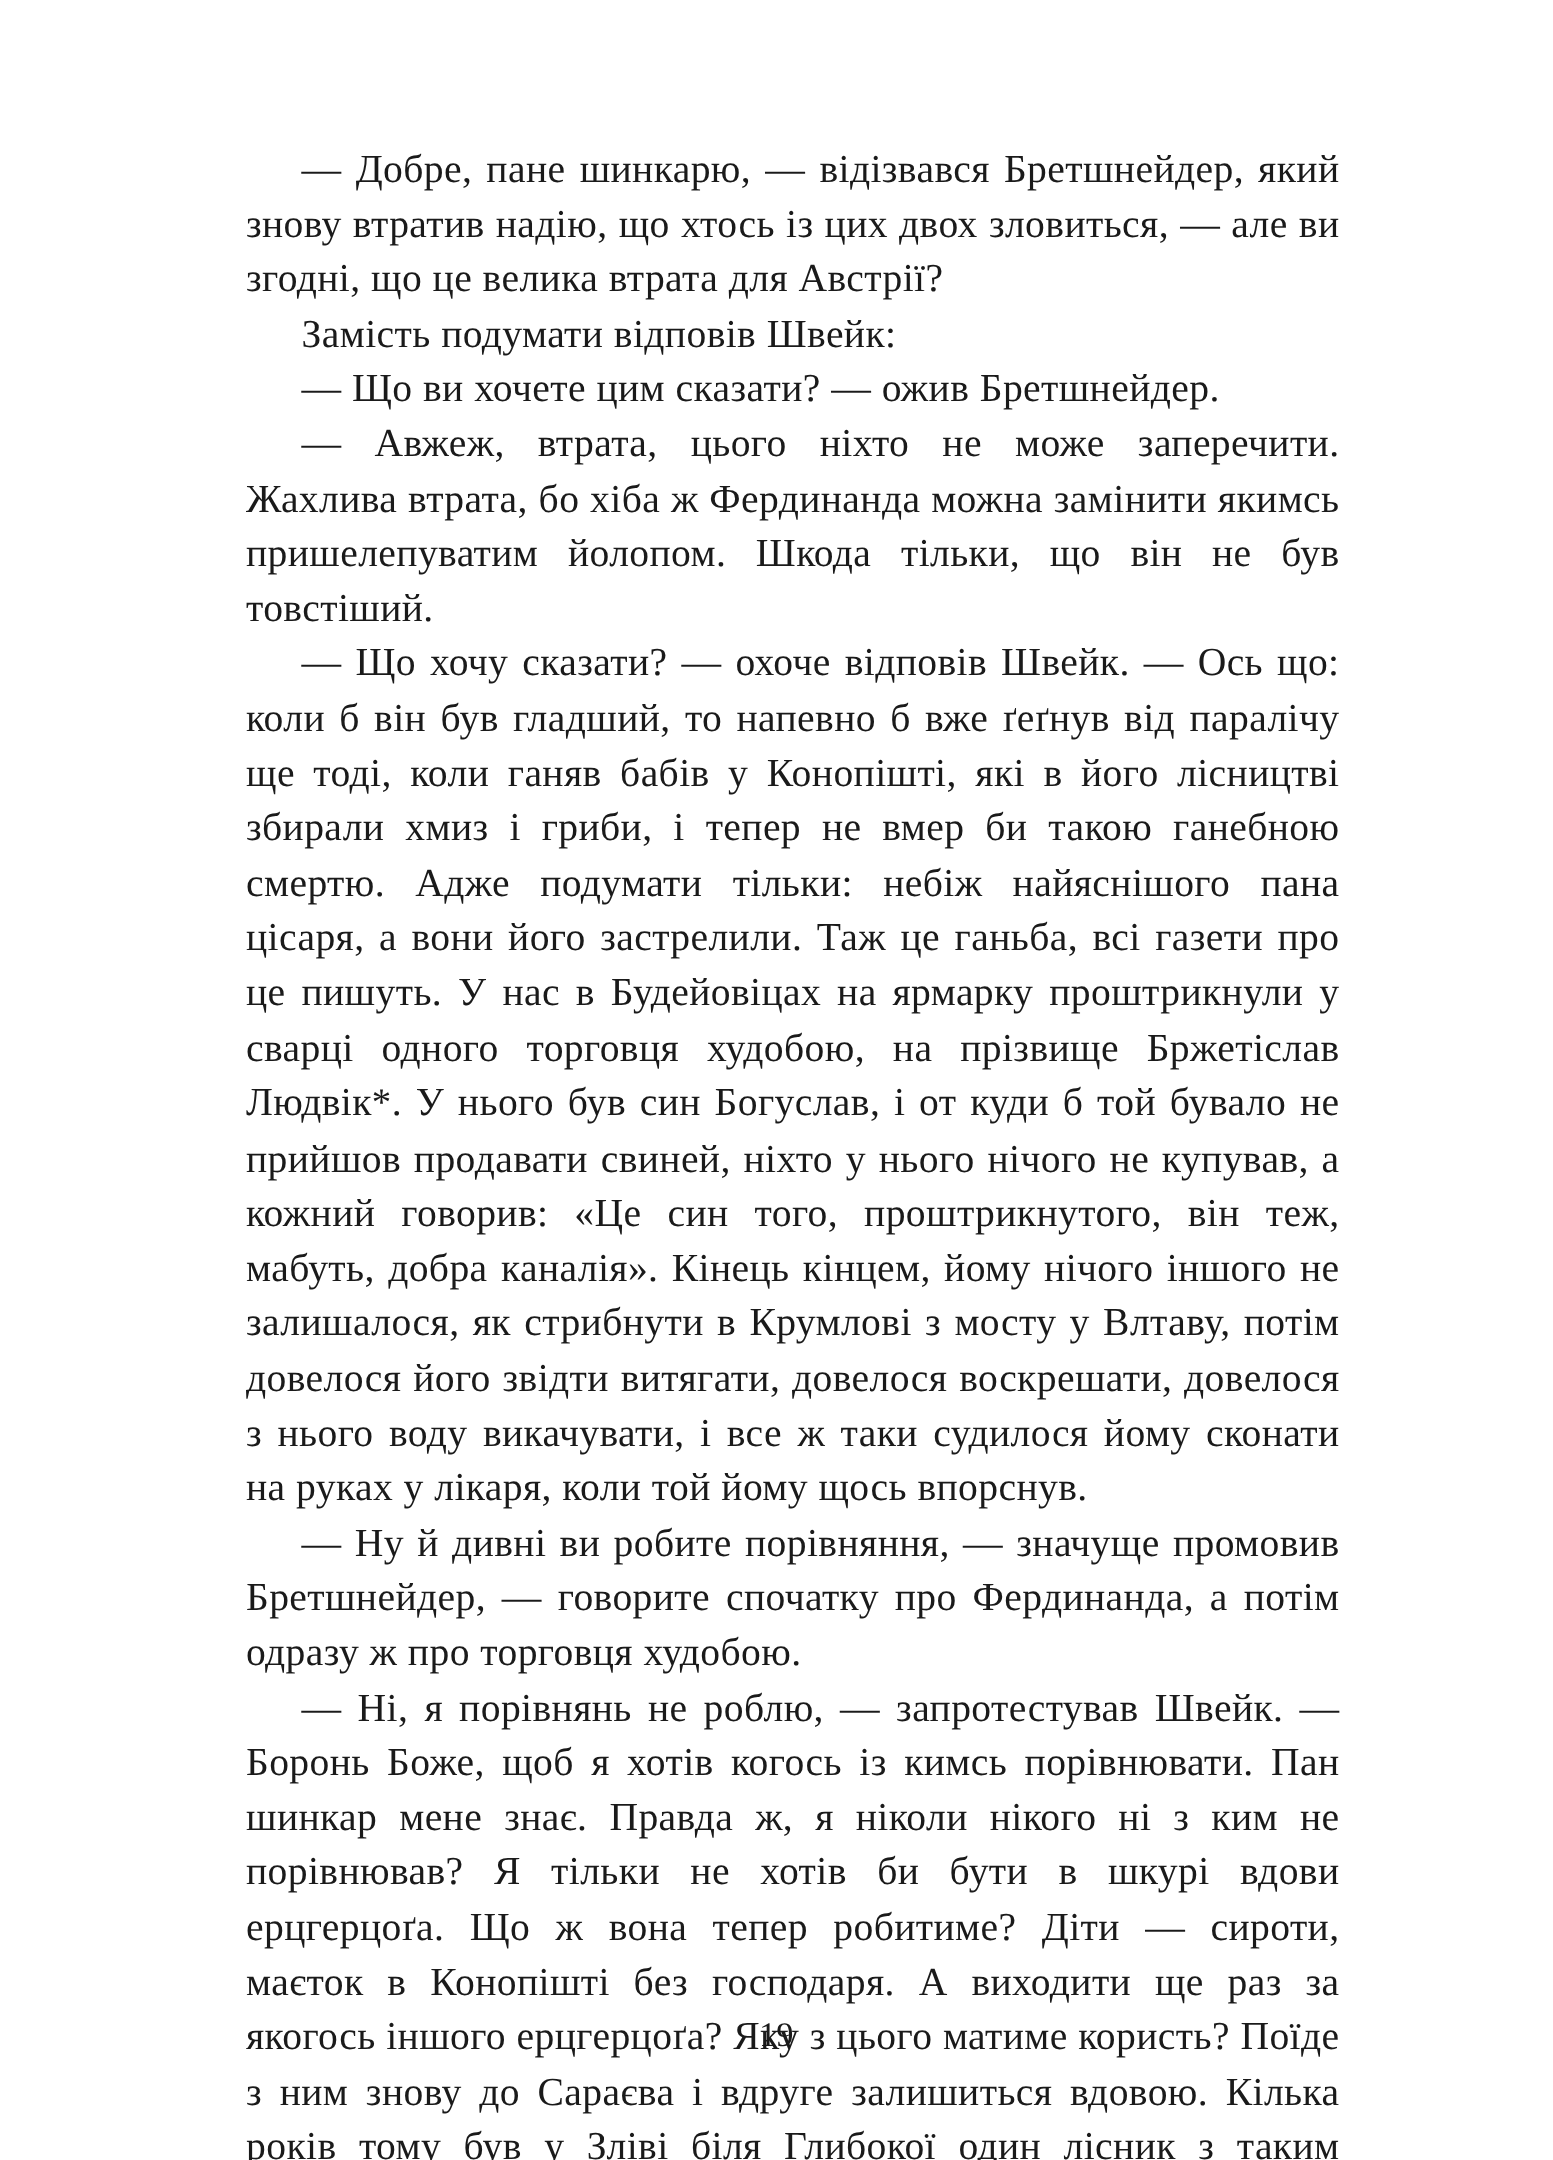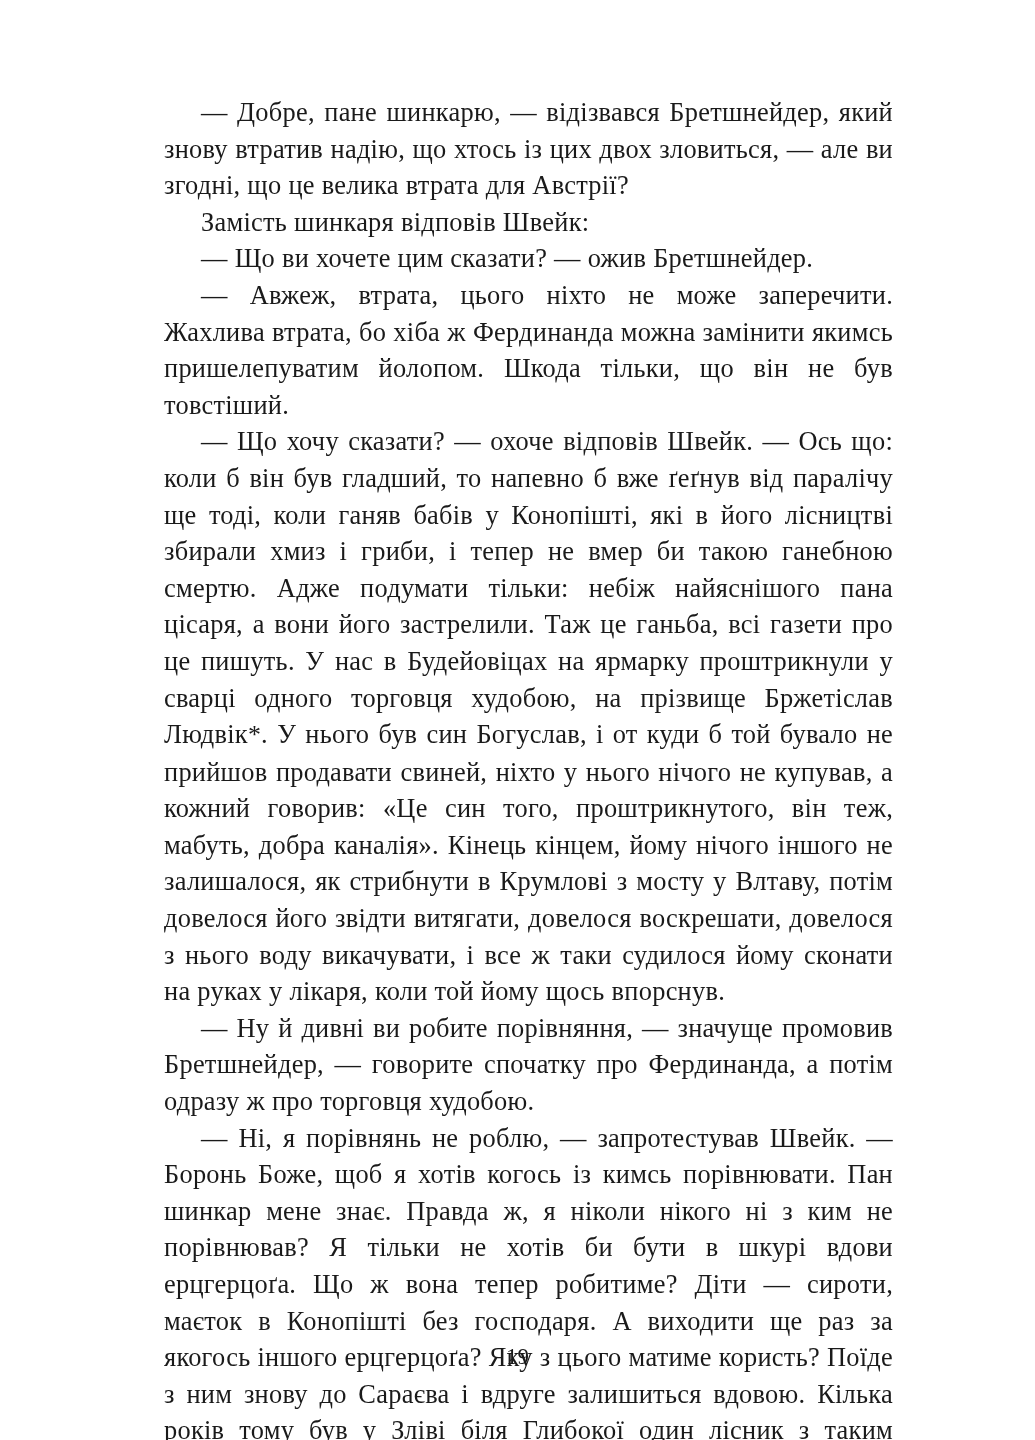--- a/index.html
+++ b/index.html
@@ -70,21 +70,21 @@
 </style>
 </head>
 <body>
 
 <div class="page">
 
   <div class="text-column">
 
     <p class="para">— Добре, пане шинкарю, — відізвався Бретшнейдер, який знову втратив надію, що хтось із цих двох зловиться, — але ви згодні, що це велика втрата для Австрії?</p>
 
-    <p class="para">Замість шинкаря відповів Швейк:</p>
+    <p class="para">Замість подумати відповів Швейк:</p>
 
     <p class="para">— Що ви хочете цим сказати? — ожив Бретшнейдер.</p>
 
     <p class="para">— Авжеж, втрата, цього ніхто не може заперечити. Жахлива втрата, бо хіба ж Фердинанда можна замінити якимсь пришелепуватим йолопом. Шкода тільки, що він не був товстіший.</p>
 
     <p class="para"><span>— Що хочу сказати? — охоче відповів Швейк. — Ось що: коли б він був гладший, то напевно б вже ґеґнув від паралічу ще тоді, коли ганяв бабів у Конопішті, які в його лісництві збирали хмиз і гриби, і тепер не вмер би такою ганебною смертю. Адже подумати тільки: небіж найяснішого пана цісаря, а вони його застрелили. Таж це ганьба, всі газети про це пишуть. У нас в Будейовіцах на ярмарку проштрикнули у сварці одного торговця худобою, на прізвище Бржетіслав Людвік</span><span class="footnote-marker">*</span><span>. У нього був син Богуслав, і от куди б той бувало не прийшов продавати свиней, ніхто у нього нічого не купував, а кожний говорив: «Це син того, проштрикнутого, він теж, мабуть, добра каналія». Кінець кінцем, йому нічого іншого не залишалося, як стрибнути в Крумлові з мосту у Влтаву, потім довелося його звідти витягати, довелося воскрешати, довелося з нього воду викачувати, і все ж таки судилося йому сконати на руках у лікаря, коли той йому щось впорснув.</span></p>
 
     <p class="para">— Ну й дивні ви робите порівняння, — значуще промовив Бретшнейдер, — говорите спочатку про Фердинанда, а потім одразу ж про торговця худобою.</p>
 
     <p class="para">— Ні, я порівнянь не роблю, — запротестував Швейк. — Боронь Боже, щоб я хотів когось із кимсь порівнювати. Пан шинкар мене знає. Правда ж, я ніколи нікого ні з ким не порівнював? Я тільки не хотів би бути в шкурі вдови ерцгерцоґа. Що ж вона тепер робитиме? Діти — сироти, маєток в Конопішті без господаря. А виходити ще раз за якогось іншого ерцгерцоґа? Яку з цього матиме користь? Поїде з ним знову до Сараєва і вдруге залишиться вдовою. Кілька років тому був у Зліві біля Глибокої один лісник з таким паскудним прізвищем Піндюрка. Застрелили його браконьєри, і залишилася після нього вдова з двома дітьми. За рік вона знову вийшла заміж за лісника, Пепіка Шавловця з Мидловарів. Та що ж, і того ухекали. Тоді вийшла заміж втретє і знову ж таки за лісника</p>

